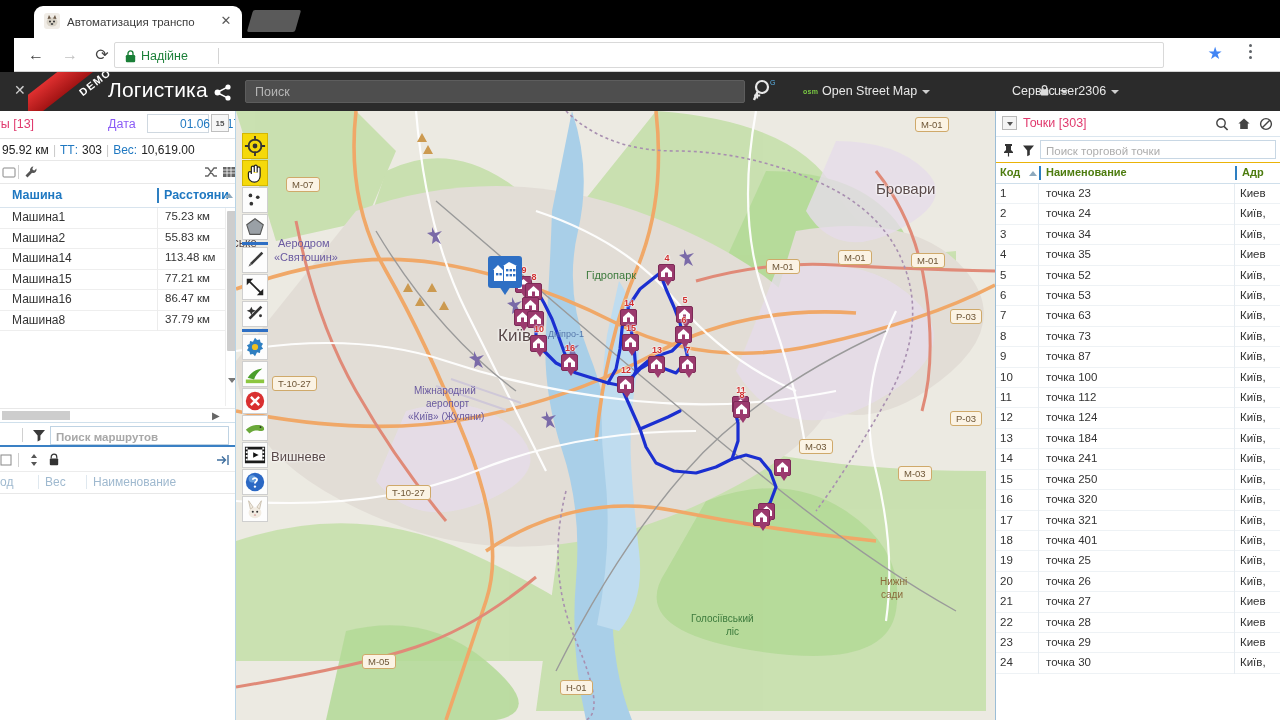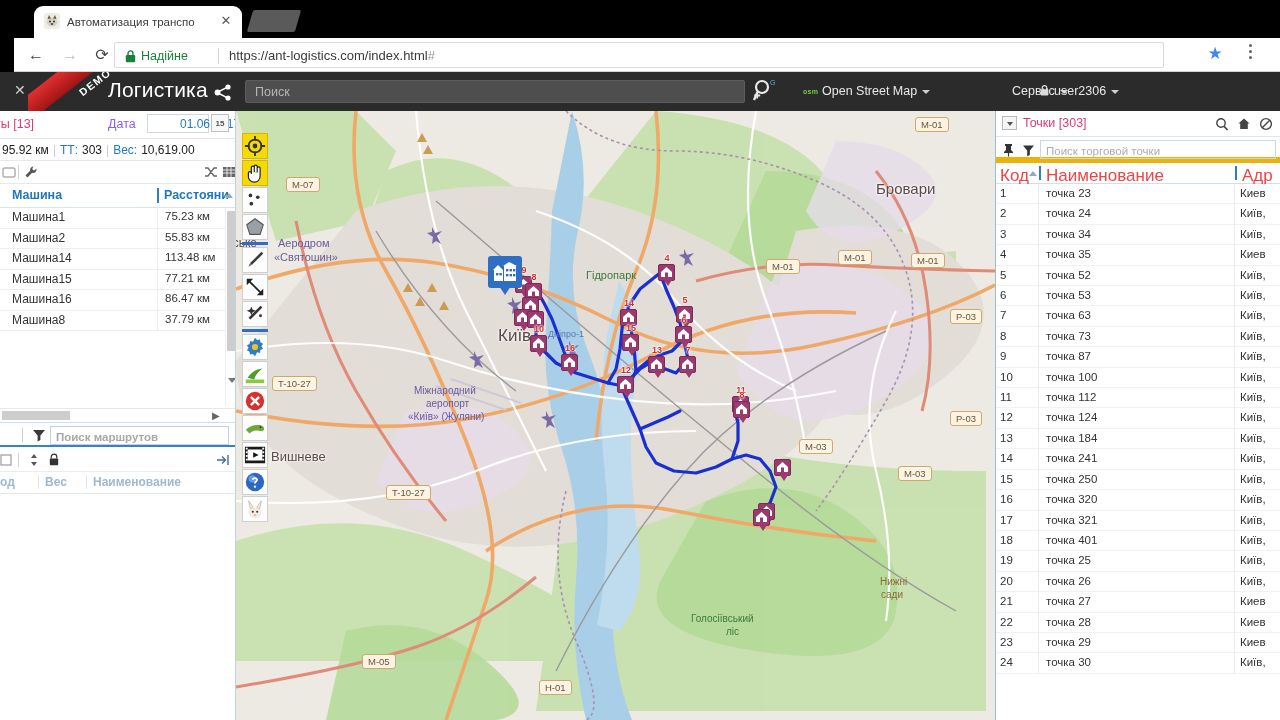--- a/index.html
+++ b/index.html
@@ -123,21 +123,21 @@
   .lp-sepv { position:absolute; left:22px; top:5px; width:1px; height:14px; background:#d0d0d0; }
   .lp-inp { position:absolute; left:50px; top:3px; width:179px; height:19px; border:1px solid #bfd3e3;
             background:#fff; }
   .lp-inp input { width:100%;height:100%;border:none;outline:none;background:transparent;font-size:11.5px;
                   color:#333;padding-left:5px; font-family:"Liberation Sans",sans-serif;font-weight:bold; }
   .lp-inp input::placeholder { color:#a8a8a8; }
 
   .lp-tools2 { position:absolute; left:0; top:338px; width:236px; height:23px; border-bottom:1px solid #ececec;}
   .lp-grid-head2 { position:absolute; left:0; top:361px; width:236px; height:22px;
                    border-bottom:1px solid #e8e8e8; }
-  .gh2 { position:absolute; top:3px; font-size:12px; color:#9fb9cf; font-weight:bold; }
+  .gh2 { position:absolute; top:3px; font-size:12px; color:#9fb9cf; font-weight:normal; }
   .gh2div { position:absolute; top:3px; width:1px; height:14px; background:#dfe8ef; }
   .lp-empty { position:absolute; left:0; top:383px; width:236px; height:246px; background:#fff; }
 
   
   .map { position:absolute; left:236px; top:111px; width:759px; height:609px; overflow:hidden;
          background:#e8e2d8; }
   .map-canvas { position:absolute; left:0; top:0; width:759px; height:609px; }
   .shield { position:absolute; background:#fbf3e4; border:1px solid #cfa96a; border-radius:3px;
             font-size:9.5px; color:#6d5535; padding:1px 5px; white-space:nowrap; line-height:11px; }
   .mlabel { position:absolute; white-space:nowrap; }
@@ -165,31 +165,31 @@
   
   .right-panel { position:absolute; left:995px; top:111px; width:285px; height:609px; background:#fff;
                  border-left:1px solid #9bbdd6; overflow:hidden; }
   .rp-head { position:absolute; left:0; top:0; width:285px; height:26px; border-bottom:1px solid #dbe6ef; }
   .rp-drop { position:absolute; left:6px; top:5px; width:15px; height:14px; border:1px solid #b9b9b9;
              background:#f5f5f5; cursor:pointer; }
   .rp-drop:after { content:''; position:absolute; left:4px; top:5px; border-left:3.5px solid transparent;
              border-right:3.5px solid transparent; border-top:4px solid #555; }
   .rp-title { position:absolute; left:27px; top:5px; font-size:12.5px; color:#e03a6e; }
   .rp-ico { position:absolute; top:6px; width:14px; height:14px; cursor:pointer; }
-  .rp-search { position:absolute; left:0; top:26px; width:285px; height:26px; border-bottom:6px solid #eab308; }
+  .rp-search { position:absolute; left:0; top:26px; width:285px; height:26px; border-bottom:1px solid #eab308; }
   .rp-pin { position:absolute; left:6px; top:6px; width:13px; height:14px; }
   .rp-filt { position:absolute; left:26px; top:6px; width:13px; height:13px; }
   .rp-inp { position:absolute; left:44px; top:3px; width:236px; height:19px; border:1px solid #c8d7e4; }
   .rp-inp input { width:100%;height:100%;border:none;outline:none;background:transparent;font-size:11.5px;
                   color:#333;padding-left:5px;font-family:"Liberation Sans",sans-serif; }
   .rp-inp input::placeholder { color:#adadad; }
 
   .rp-grid-head { position:absolute; left:0; top:52px; width:285px; height:21px;
                   border-bottom:1px solid #cfdfeb; }
-  .rgh { position:absolute; top:3px; font-size:17px; color:#ef4444; font-weight:normal; }
+  .rgh { position:absolute; top:3px; font-size:11px; color:#4d7c0f; font-weight:bold; }
   .rgh-div { position:absolute; top:3px; width:2px; height:14px; background:#2e7fc1; }
   .rgh-sort { position:absolute; left:33px; top:8px; width:0;height:0; border-left:4px solid transparent;
               border-right:4px solid transparent; border-bottom:5px solid #8ea9bd; }
 
   .rp-rows { position:absolute; left:0; top:73px; width:285px; height:603px; }
   .rp-row { position:relative; height:20.42px; border-bottom:1px solid #eef2f5; }
   .rp-row .k  { position:absolute; left:4px; top:3px; font-size:11.5px; color:#333; }
   .rp-row .n  { position:absolute; left:50px; top:3px; font-size:11.5px; color:#333; }
   .rp-row .a  { position:absolute; left:244px; top:3px; font-size:11.5px; color:#333; }
   .rp-row .d1 { position:absolute; left:42px; top:0; width:1px; height:20.42px; background:#e6ecf1; }
@@ -229,21 +229,20 @@
 
     <div class="omnibox">
       <div class="omni-lock">
         <svg width="11" height="13" viewBox="0 0 11 13">
           <path d="M3 5V3.4a2.5 2.5 0 015 0V5" stroke="#1a7f37" stroke-width="1.4" fill="none"></path>
           <rect x="0.8" y="5" width="9.4" height="7.2" rx="1.2" fill="#1a7f37"></rect>
         </svg>
       </div>
       <div class="omni-secure">Надійне</div>
       <div class="omni-div"></div>
-      <div class="omni-url"><span>https://ant-logistics.com/index.html</span><span class="dim">#</span></div>
     </div>
   </div>
   <div class="omni-star">★</div>
   <div class="chrome-menu">
       <i></i>
       <i></i>
       <i></i>
     </div>
 
   <div class="app-head">
@@ -523,21 +522,21 @@
         <div class="shield" style="left: 530px; top: 148px;">M-01</div>
         <div class="shield" style="left: 602px; top: 139px;">M-01</div>
         <div class="shield" style="left: 675px; top: 142px;">M-01</div>
         <div class="shield" style="left: 714px; top: 198px;">P-03</div>
         <div class="shield" style="left: 714px; top: 300px;">P-03</div>
         <div class="shield" style="left: 563px; top: 328px;">M-03</div>
         <div class="shield" style="left: 662px; top: 355px;">M-03</div>
         <div class="shield" style="left: 36px; top: 265px;">T-10-27</div>
         <div class="shield" style="left: 150px; top: 374px;">T-10-27</div>
         <div class="shield" style="left: 126px; top: 543px;">M-05</div>
-        <div class="shield" style="left: 303px; top: 569px;">H-01</div>
+        <div class="shield" style="left: 324px; top: 569px;">H-01</div>
       </div>
 
     <div id="map-labels">
         <div class="mlabel" style="left: 262px; top: 215px; font-size: 17px; color: rgb(90, 74, 74); text-shadow: rgb(255, 255, 255) 0px 0px 3px, rgb(255, 255, 255) 0px 0px 3px;">Київ</div>
         <div class="mlabel" style="left: 640px; top: 69px; font-size: 15px; color: rgb(90, 74, 74); text-shadow: rgb(255, 255, 255) 0px 0px 3px, rgb(255, 255, 255) 0px 0px 3px;">Бровари</div>
         <div class="mlabel" style="left: 35px; top: 338px; font-size: 13px; color: rgb(90, 74, 74); text-shadow: rgb(255, 255, 255) 0px 0px 3px, rgb(255, 255, 255) 0px 0px 3px;">Вишневе</div>
         <div class="mlabel" style="left: 313px; top: 158px; font-size: 11px; color: rgb(60, 122, 60); margin-left: 37px;">Гідропарк</div>
         <div class="mlabel" style="left: 312px; top: 218px; font-size: 9px; color: rgb(85, 119, 170);">Дніпро-1</div>
         <div class="mlabel" style="left: 42px; top: 126px; font-size: 11px; color: rgb(106, 90, 160);">Аеродром</div>
         <div class="mlabel" style="left: 38px; top: 140px; font-size: 11px; color: rgb(106, 90, 160);">«Святошин»</div>

